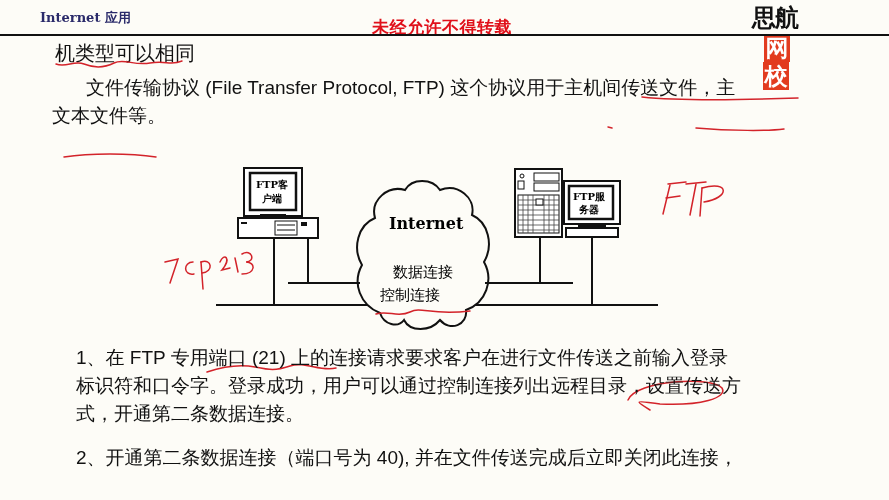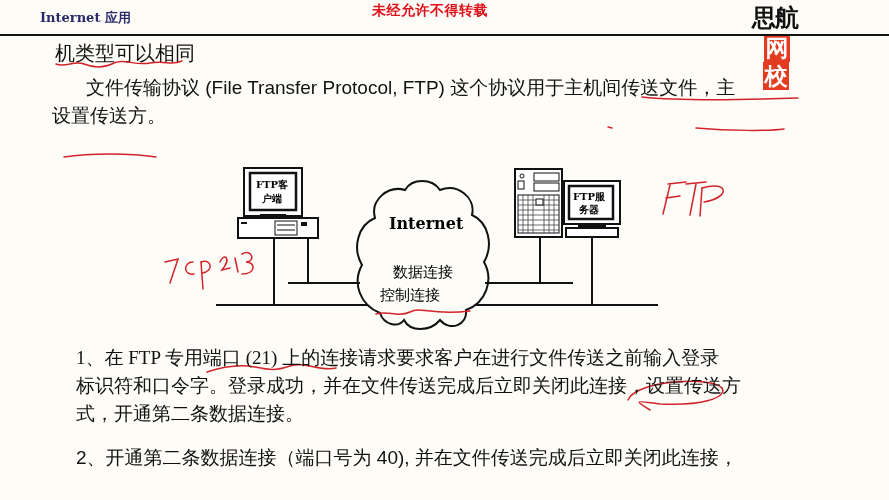--- a/index.html
+++ b/index.html
@@ -11,22 +11,22 @@
   }
   .header {
     position: absolute; left: 0; top: 0; width: 889px; height: 34px;
   }
   .header-left {
     position: absolute; left: 40px; top: 9px;
     font-family: "DejaVu Serif", "Liberation Serif", serif;
     font-weight: bold; font-size: 13px; color: #2a2a6a;
   }
   .header-center {
-    position: absolute; left: 372px; top: 2px;
-    font-weight: bold; font-size: 14px; color: #e0101a; letter-spacing: 0.5px;
+    position: absolute; left: 372px; top: 16px;
+    font-weight: bold; font-size: 17px; color: #e0101a; letter-spacing: 0.5px;
   }
   .logo {
     position: absolute; left: 752px; top: 2px; height: 30px;
     display: flex; align-items: center;
     font-weight: bold; font-size: 24px; color: #111; letter-spacing: -1px; flex-direction: column;
   }
   .logo .box {
     display: inline-block; background: #e23b1f; color: #fff;
     padding: 0 2px; margin-left: 3px; line-height: 28px; font-size: 23px;
   }
@@ -37,21 +37,21 @@
     position: absolute; left: 55px; top: 40px; font-size: 20px;
     font-family: "DejaVu Serif", "Liberation Serif", serif;
   }
   .para {
     position: absolute; left: 52px; width: 790px;
     font-family: "Liberation Sans", "DejaVu Sans", sans-serif;
     font-size: 19px; line-height: 28px;
   }
   .p1 { top: 74px; }
   .p1 .indent { padding-left: 34px; }
-  .p2 { top: 344px; left: 76px; width: 770px; font-family: Liberation Serif, serif; }
+  .p2 { top: 344px; left: 76px; width: 770px; }
   .p3 { top: 444px; left: 76px; width: 780px; }
   .diagram { position: absolute; left: 0; top: 0; width: 889px; height: 500px; pointer-events: none; }
   .diagram text { font-family: "DejaVu Serif", "Liberation Serif", serif; }
   .cloud-label { font-family: "Liberation Serif", "DejaVu Serif", serif; font-size: 16px; font-weight: bold; }
   .conn-label { font-family: "DejaVu Sans", sans-serif; font-size: 15px; }
 </style>
 </head>
 <body>
 
 <div class="header">
@@ -62,21 +62,21 @@
     <span class="box">网</span>
     <span class="box" style="margin-left:1px">校</span>
   </div>
 </div>
 <div class="header-rule"></div>
 
 <div class="title">机类型可以相同</div>
 
 <div class="para p1">
   <div class="indent">文件传输协议 (File Transfer Protocol, FTP) 这个协议用于主机间传送文件，主</div>
-  <div>设置传送方。</div>
+  <div>文本文件等。</div>
 </div>
 
 <svg class="diagram" viewBox="0 0 889 500">
 
   <line x1="288" y1="283" x2="573" y2="283" stroke="#111" stroke-width="2"></line>
   <line x1="216" y1="305" x2="658" y2="305" stroke="#111" stroke-width="2"></line>
 
   <line x1="274" y1="237" x2="274" y2="305" stroke="#111" stroke-width="2"></line>
   <line x1="308" y1="237" x2="308" y2="283" stroke="#111" stroke-width="2"></line>
 
@@ -177,19 +177,19 @@
     <path d="M201 262 L 203 289"></path>
     <path d="M201 262 C 212 258, 214 272, 202 273"></path>
     <path d="M220 262 C 224 252, 232 258, 222 270 L 230 268"></path>
     <path d="M235 258 L 238 272"></path>
     <path d="M242 254 C 252 248, 256 262, 246 262 C 256 262, 256 274, 242 274"></path>
   </g>
 </svg>
 
 <div class="para p2">
   <div>1、在 FTP 专用端口 (21) 上的连接请求要求客户在进行文件传送之前输入登录</div>
-  <div>标识符和口令字。登录成功，并在文件传送完成后立即关闭此连接，设置传送方</div>
+  <div>标识符和口令字。登录成功，用户可以通过控制连接列出远程目录，设置传送方</div>
   <div>式，开通第二条数据连接。</div>
 </div>
 
 <div class="para p3">
   <div>2、开通第二条数据连接（端口号为 40), 并在文件传送完成后立即关闭此连接，</div>
 </div>
 
 </body></html>

